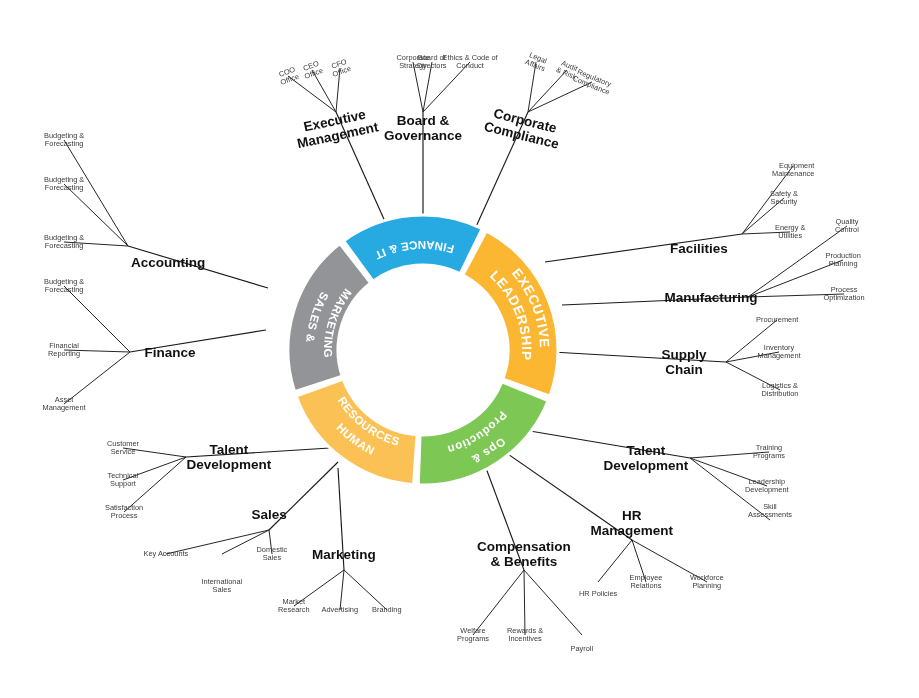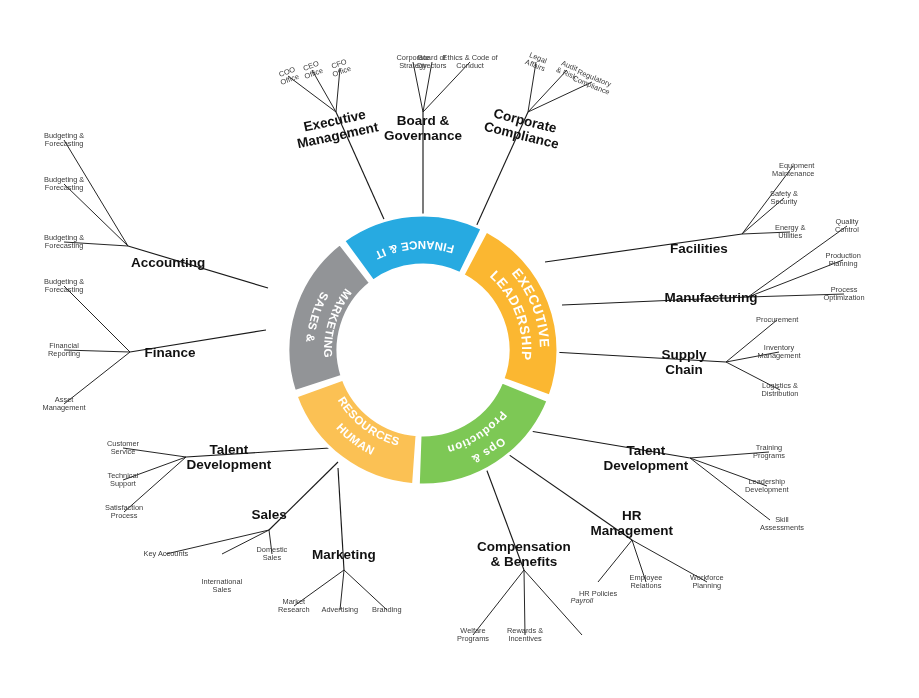--- a/index.html
+++ b/index.html
@@ -203,21 +203,21 @@
         <div>Development</div>
       </div>
       <div class="lbl l2" style="left: 753px; top: 443.5px;">
         <div>Training</div>
         <div>Programs</div>
       </div>
       <div class="lbl l2" style="left: 745px; top: 477.5px;">
         <div>Leadership</div>
         <div>Development</div>
       </div>
-      <div class="lbl l2" style="left: 748px; top: 516px; margin-left: 12px;">
+      <div class="lbl l2" style="left: 748px; top: 503px;">
         <div>Skill</div>
         <div>Assessments</div>
       </div>
       <div class="lbl l1" style="left: 590.5px; top: 508px;">
         <div>HR</div>
         <div>Management</div>
       </div>
       <div class="lbl l2" style="left: 579px; top: 590px;">
         <div>HR Policies</div>
       </div>
@@ -234,21 +234,21 @@
         <div>&amp; Benefits</div>
       </div>
       <div class="lbl l2" style="left: 457px; top: 626.5px;">
         <div>Welfare</div>
         <div>Programs</div>
       </div>
       <div class="lbl l2" style="left: 507px; top: 626.5px;">
         <div>Rewards &amp;</div>
         <div>Incentives</div>
       </div>
-      <div class="lbl l2" style="left: 570.5px; top: 597px; font-style: italic;">
+      <div class="lbl l2" style="left: 570.5px; top: 645px;">
         <div>Payroll</div>
       </div>
       <div class="lbl l1" style="left: 186.5px; top: 442px;">
         <div>Talent</div>
         <div>Development</div>
       </div>
       <div class="lbl l2" style="left: 107px; top: 439.5px;">
         <div>Customer</div>
         <div>Service</div>
       </div>

